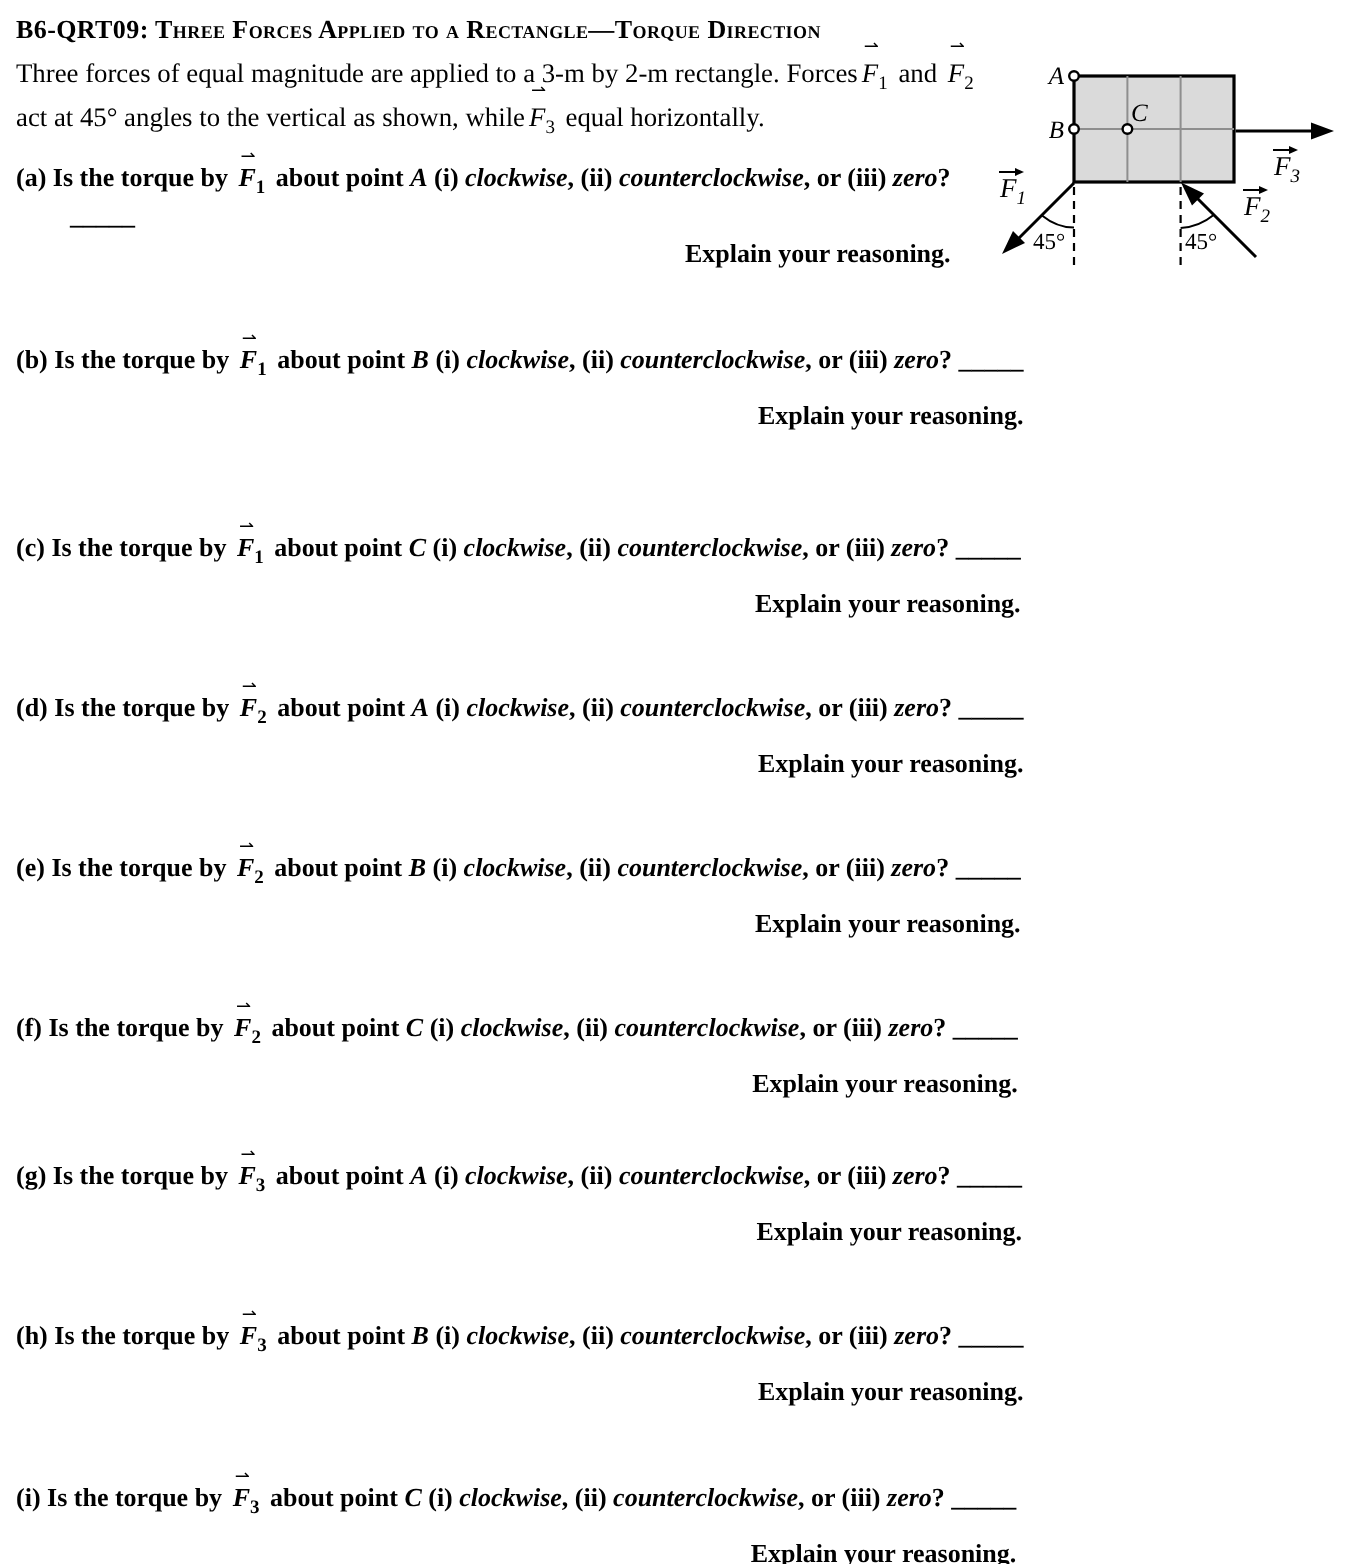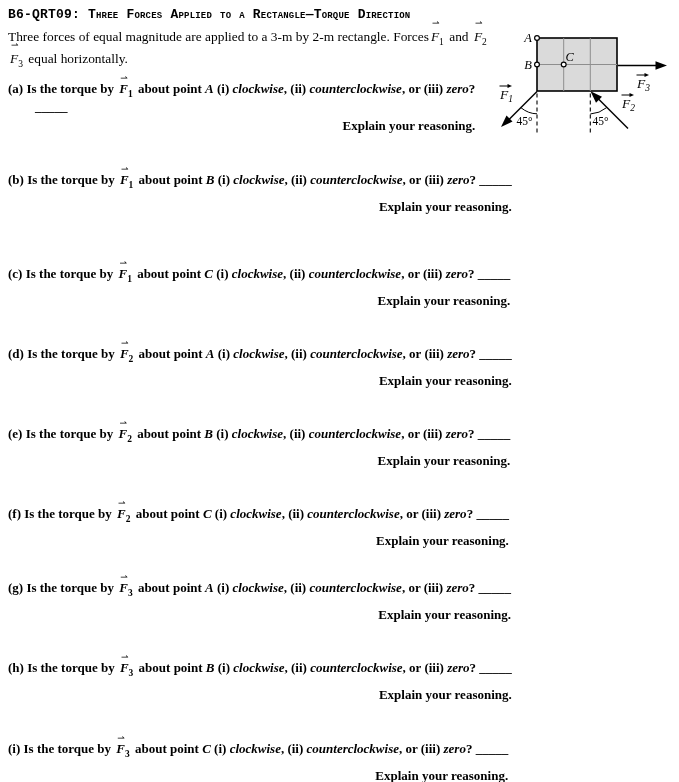--- a/index.html
+++ b/index.html
@@ -2,21 +2,21 @@
 <html><head>
 <meta charset="utf-8">
 <style>
   html,body{margin:0;padding:0;}
   body{
     width:679px;height:782px;background:#ffffff;color:#000;
     font-family:"Liberation Serif",serif;position:relative;overflow:hidden;
   }
   #title{
     position:absolute;left:8px;top:7px;
-    font-family:Liberation Mono, monospace;
+    font-family:Liberation Serif, serif;
     font-weight:bold;font-size:13px;font-variant:small-caps;letter-spacing:.2px;
     white-space:nowrap;
   }
   #intro{position:absolute;left:8px;top:26px;font-size:13.4px;line-height:22px;}
   .introline{white-space:nowrap;}
   
   .vec{display:inline-block;position:relative;margin:0 2px 0 2px;}
   .vec .arr{position:absolute;left:1px;top:-7px;font-size:9px;font-style:normal;font-weight:normal;line-height:1;}
   .vec .f{font-style:italic;}
   .vec sub{font-size:9.5px;line-height:1;}
@@ -32,21 +32,21 @@
   #diagram{position:absolute;left:480px;top:0;width:199px;height:145px;}
   svg text{font-family:"Liberation Serif",serif;}
 </style>
 </head>
 <body>
 
 <div id="title">B6-QRT09: Three Forces Applied to a Rectangle—Torque Direction</div>
 
 <div id="intro">
   <div class="introline"><span>Three forces of equal magnitude are applied to a 3-m by 2-m rectangle. Forces</span><span class="vec"><span class="arr">⇀</span><span class="f">F</span><sub>1</sub></span> <span>and</span> <span class="vec"><span class="arr">⇀</span><span class="f">F</span><sub>2</sub></span></div>
-  <div class="introline"><span class="vec"><span class="arr">⇀</span><span class="f">F</span><sub>3</sub></span> <span>equal horizontally.</span></div>
+  <div class="introline"><span>act at 45° angles to the vertical as shown, while</span><span class="vec"><span class="arr">⇀</span><span class="f">F</span><sub>3</sub></span> <span>equal horizontally.</span></div>
 </div>
 
 <div id="diagram">
   <svg width="199" height="145" viewBox="0 0 199 145" xmlns="http://www.w3.org/2000/svg">
 
     <rect x="57" y="38" width="80" height="53" fill="#dadada" stroke="#000" stroke-width="1.6"></rect>
     <g stroke="#8e8e8e" stroke-width="1">
       <line x1="83.7" y1="38" x2="83.7" y2="91"></line>
       <line x1="110.3" y1="38" x2="110.3" y2="91"></line>
       <line x1="57" y1="64.5" x2="137" y2="64.5"></line>

